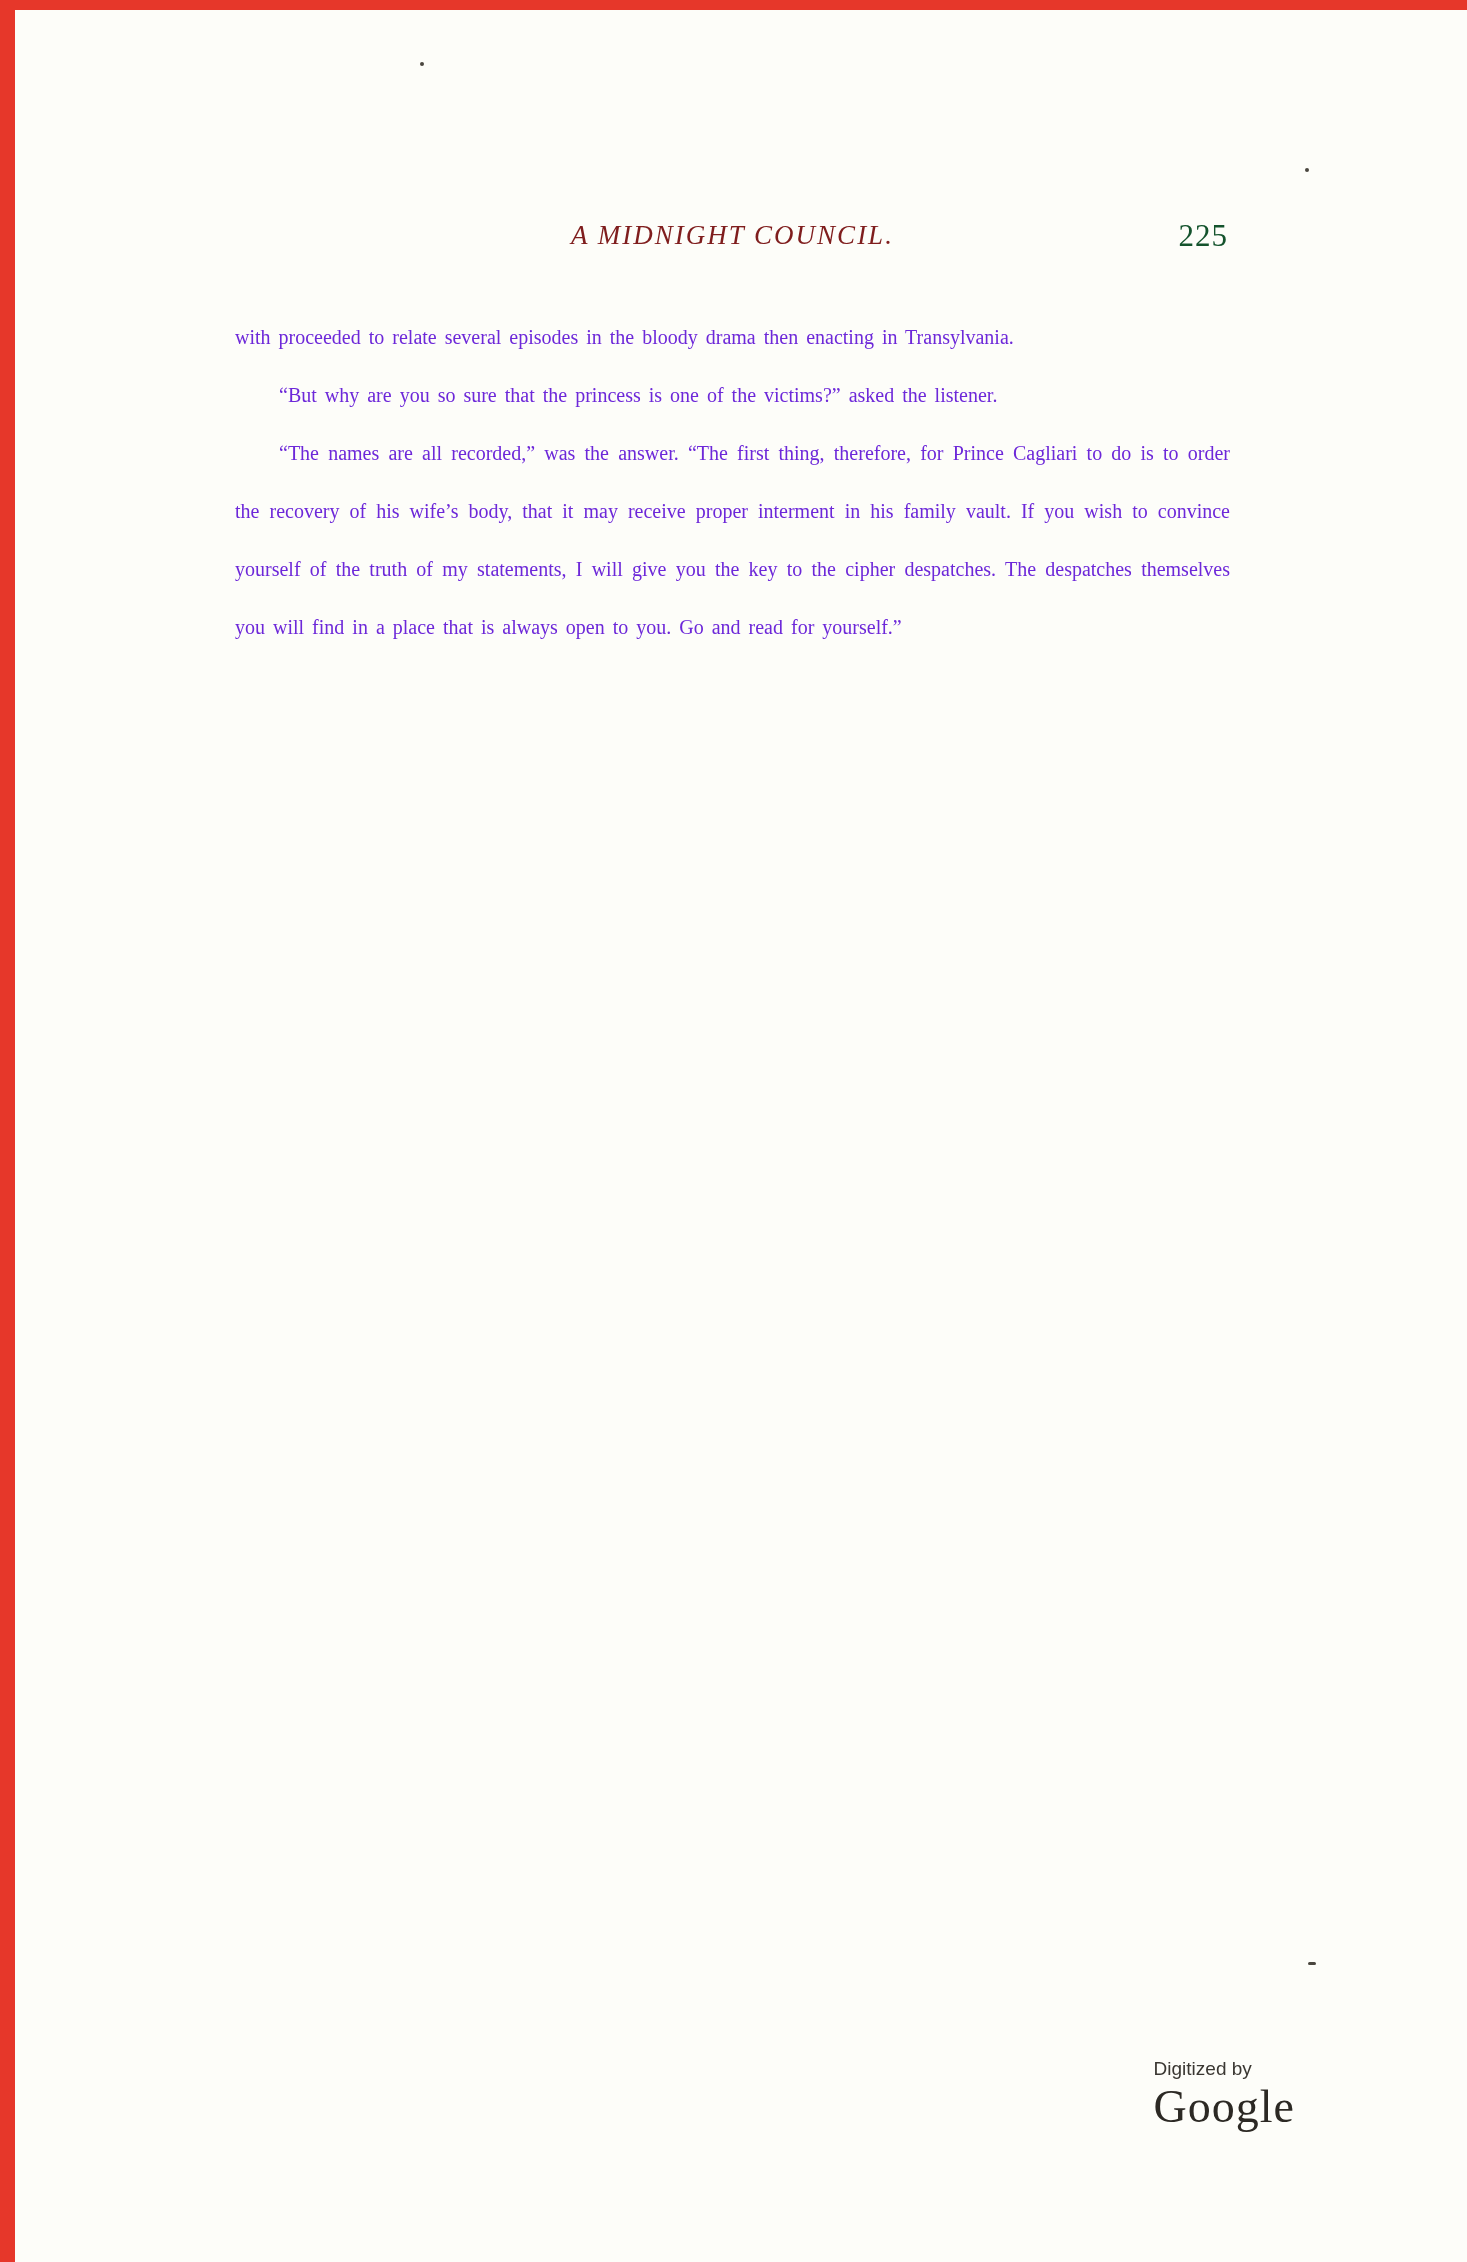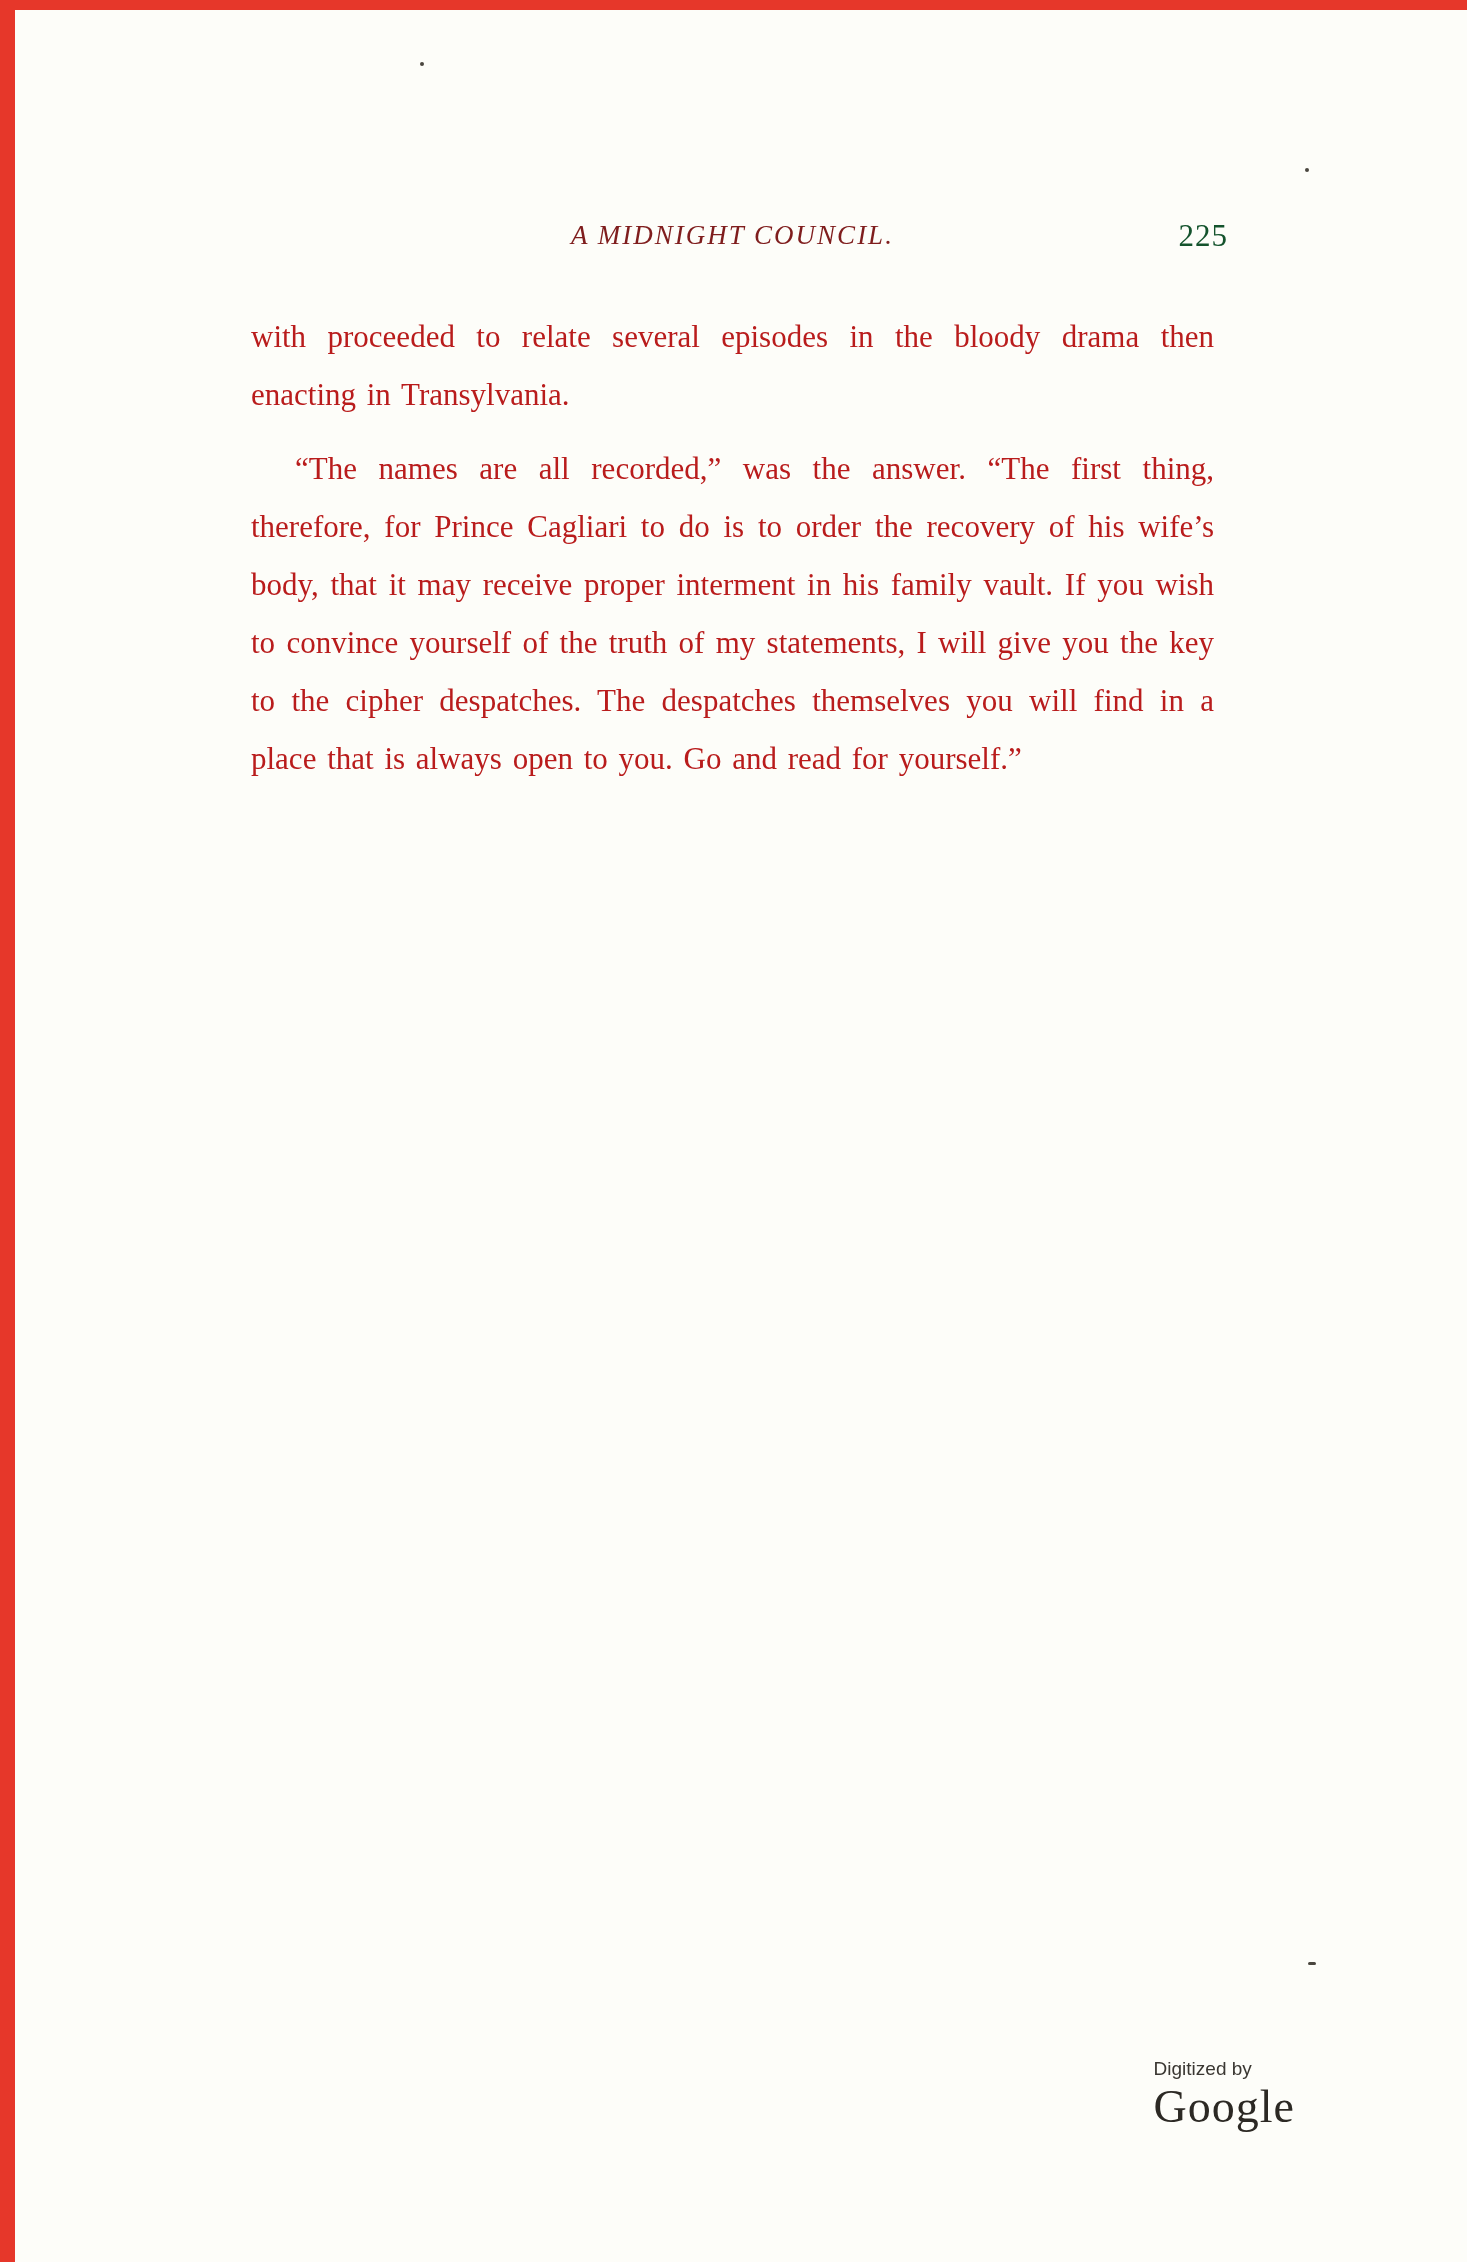--- a/index.html
+++ b/index.html
@@ -52,26 +52,26 @@
   }
   .page-number {
     position: absolute;
     right: 2px;
     top: -2px;
     font-size: 31px;
     letter-spacing: 1px;
     color: #14532d;
   }
   .body-text p {
-    margin: 16px;
-    font-size: 31px;
+    margin: 0;
+    font-size: 20px;
     line-height: 58px;
     text-align: justify;
     word-spacing: 3px;
-    color: #b91c1c;
+    color: #6d28d9;
   }
   .body-text p.indent {
     text-indent: 44px;
   }
   .footer {
     position: absolute;
     right: 172px;
     top: 2058px;
     display: flex;
     align-items: baseline;
@@ -114,20 +114,21 @@
 
   <div class="content">
 
     <div class="running-header">
       <span class="header-title">A MIDNIGHT COUNCIL.</span>
       <span class="page-number">225</span>
     </div>
 
     <div class="body-text">
       <p>with proceeded to relate several episodes in the bloody drama then enacting in Transylvania.</p>
+      <p class="indent">“But why are you so sure that the princess is one of the victims?” asked the listener.</p>
       <p class="indent">“The names are all recorded,” was the answer. “The first thing, therefore, for Prince Cagliari to do is to order the recovery of his wife’s body, that it may receive proper interment in his family vault. If you wish to convince yourself of the truth of my statements, I will give you the key to the cipher despatches. The despatches themselves you will find in a place that is always open to you. Go and read for yourself.”</p>
     </div>
 
   </div>
 
   <div class="footer">
     <span class="digitized-by">Digitized by</span>
     <span class="google-logo">Google</span>
   </div>
 

